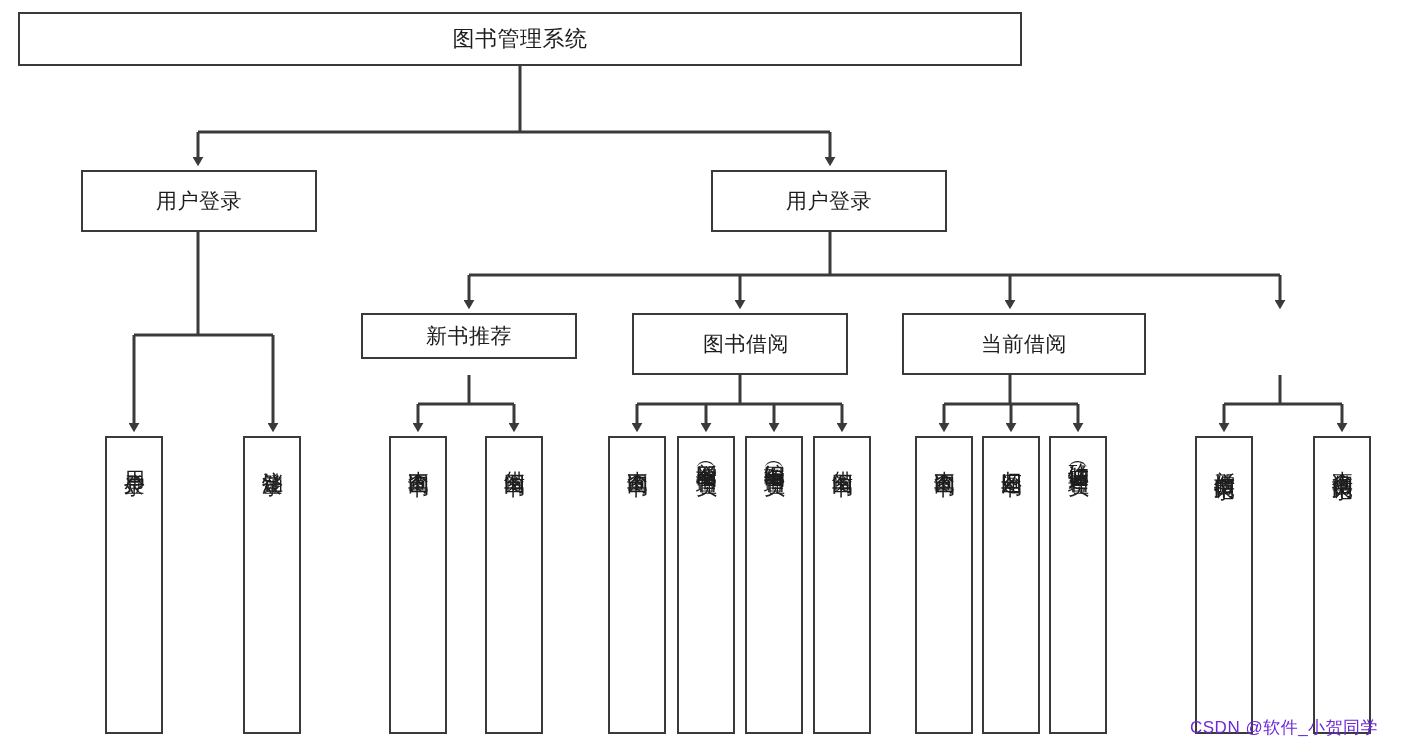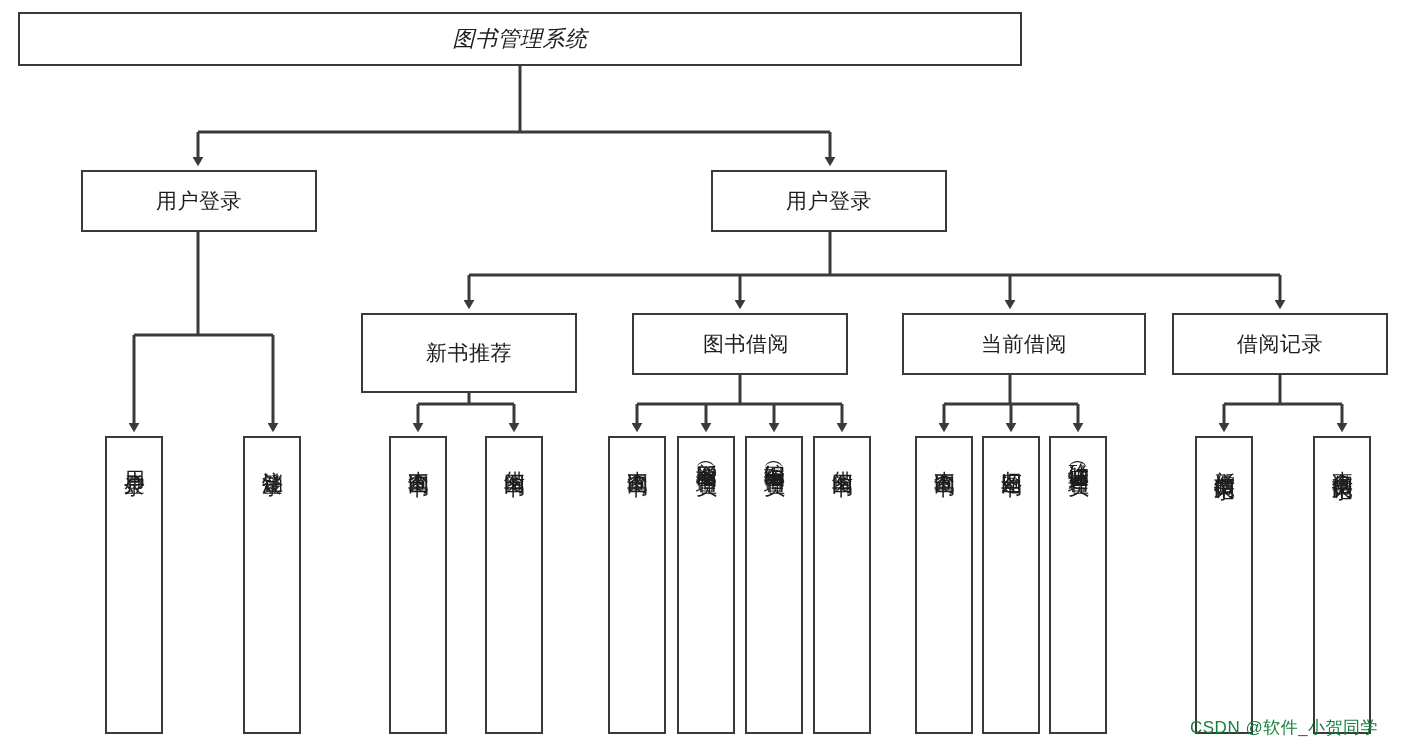--- a/index.html
+++ b/index.html
@@ -51,21 +51,21 @@
     justify-content: flex-start;
     align-items: center;
     letter-spacing: 2px;
     white-space: nowrap;
   }
   .node.vert.tall {
     padding-top: 8px;
   }
   .watermark {
     position: absolute;
-    color: #15803d;
+    color: #6d28d9;
     font-size: 17px;
     letter-spacing: 0.5px;
     white-space: nowrap;
     user-select: none;
   }
 </style>
 </head>
 <body>
 
 <div id="canvas">
@@ -113,29 +113,28 @@
       <path d="M1011,404 L1011,424" marker-end="url(#arw)"></path>
       <path d="M1078,404 L1078,424" marker-end="url(#arw)"></path>
 
       <path d="M1280,375 L1280,404"></path>
       <path d="M1224,404 L1342,404"></path>
       <path d="M1224,404 L1224,424" marker-end="url(#arw)"></path>
       <path d="M1342,404 L1342,424" marker-end="url(#arw)"></path>
     </g>
   </svg>
 
-  <div class="node horiz root" style="left:18px; top:12px; width:1004px; height:54px;font-style:italic;">图书管理系统</div>
+  <div class="node horiz root" style="left:18px; top:12px; width:1004px; height:54px;">图书管理系统</div>
 
   <div class="node horiz" style="left:81px; top:170px; width:236px; height:62px;">用户登录</div>
   <div class="node horiz" style="left:711px; top:170px; width:236px; height:62px;">用户登录</div>
 
-  <div class="node horiz" style="left:361px; top:313px; width:216px; height:80px;">新书推荐</div>
+  <div class="node horiz" style="left:361px; top:313px; width:216px; height:46px;">新书推荐</div>
   <div class="node horiz" style="left:632px; top:313px; width:216px; height:62px;padding-left:12px;">图书借阅</div>
   <div class="node horiz" style="left:902px; top:313px; width:244px; height:62px;">当前借阅</div>
-  <div class="node horiz" style="left:1172px; top:313px; width:216px; height:62px;">借阅记录</div>
 
   <div class="node vert" style="left:105px; top:436px; width:58px; height:298px;">用户登录</div>
   <div class="node vert" style="left:243px; top:436px; width:58px; height:298px;">注销登录</div>
 
   <div class="node vert" style="left:389px; top:436px; width:58px; height:298px;">查询图书</div>
   <div class="node vert" style="left:485px; top:436px; width:58px; height:298px;">借阅图书</div>
 
   <div class="node vert" style="left:608px; top:436px; width:58px; height:298px;">查询图书</div>
   <div class="node vert tall" style="left:677px; top:436px; width:58px; height:298px;">新增图书（管理员）</div>
   <div class="node vert tall" style="left:745px; top:436px; width:58px; height:298px;">编辑图书（管理员）</div>

